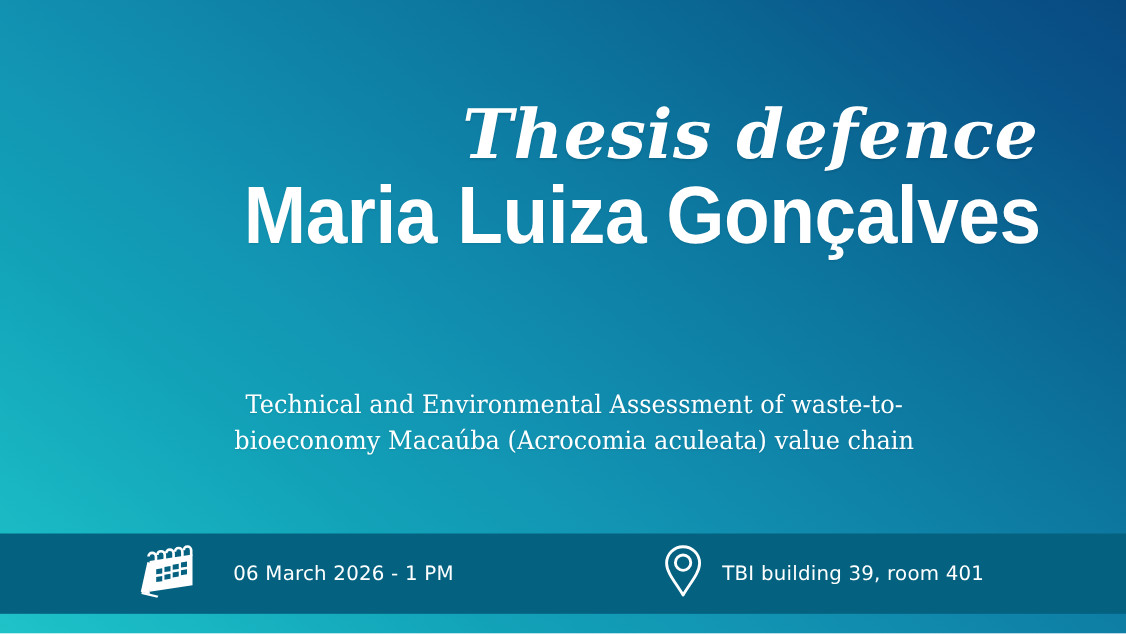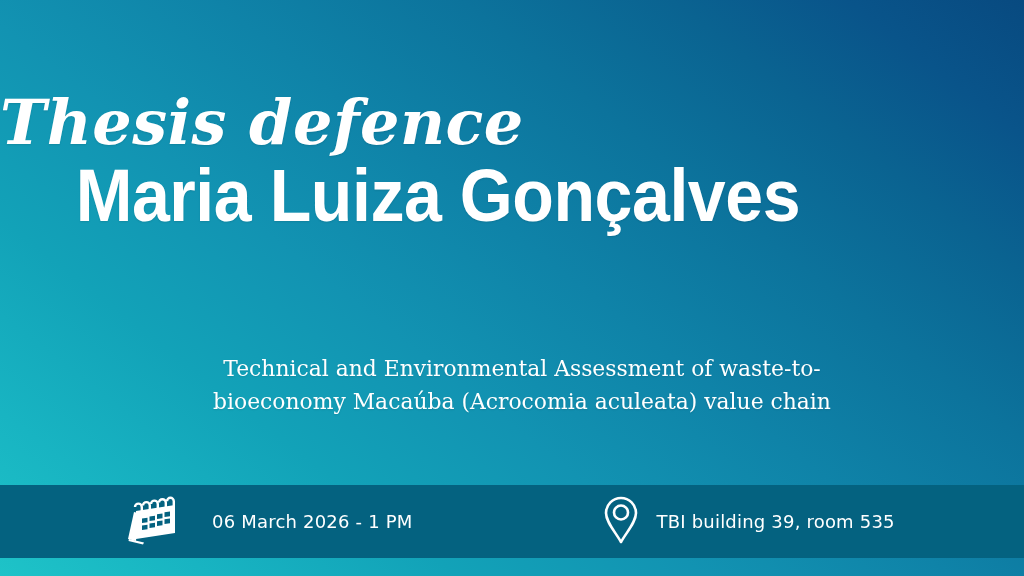--- a/index.html
+++ b/index.html
@@ -29,20 +29,21 @@
         #09548a 90%,
         #084a80 100%);
   }
 
   
   .headline {
     position: absolute;
     left: 0;
     right: 78px;
     top: 92px;
+    text-align: right;
     color: #ffffff;
   }
 
   .script-line {
     font-family: "DejaVu Serif", serif;
     font-style: italic;
     font-weight: 700;
     font-size: 62px;
     line-height: 1.0;
     letter-spacing: 0.5px;
@@ -165,18 +166,18 @@
       <span class="info-icon">
         <svg width="36" height="50" viewBox="0 0 36 50" xmlns="http://www.w3.org/2000/svg">
           <path d="M18 3
                    C 9.7 3 3 9.7 3 18
                    C 3 27 12 36.5 18 47
                    C 24 36.5 33 27 33 18
                    C 33 9.7 26.3 3 18 3 Z" fill="none" stroke="#ffffff" stroke-width="2.6" stroke-linejoin="round"></path>
           <circle cx="18" cy="17.5" r="7" fill="none" stroke="#ffffff" stroke-width="2.6"></circle>
         </svg>
       </span>
-      <span class="info-text">TBI building 39, room 535</span>
+      <span class="info-text">TBI building 39, room 401</span>
     </div>
 
   </div>
 
 </div>
 
 </body></html>

